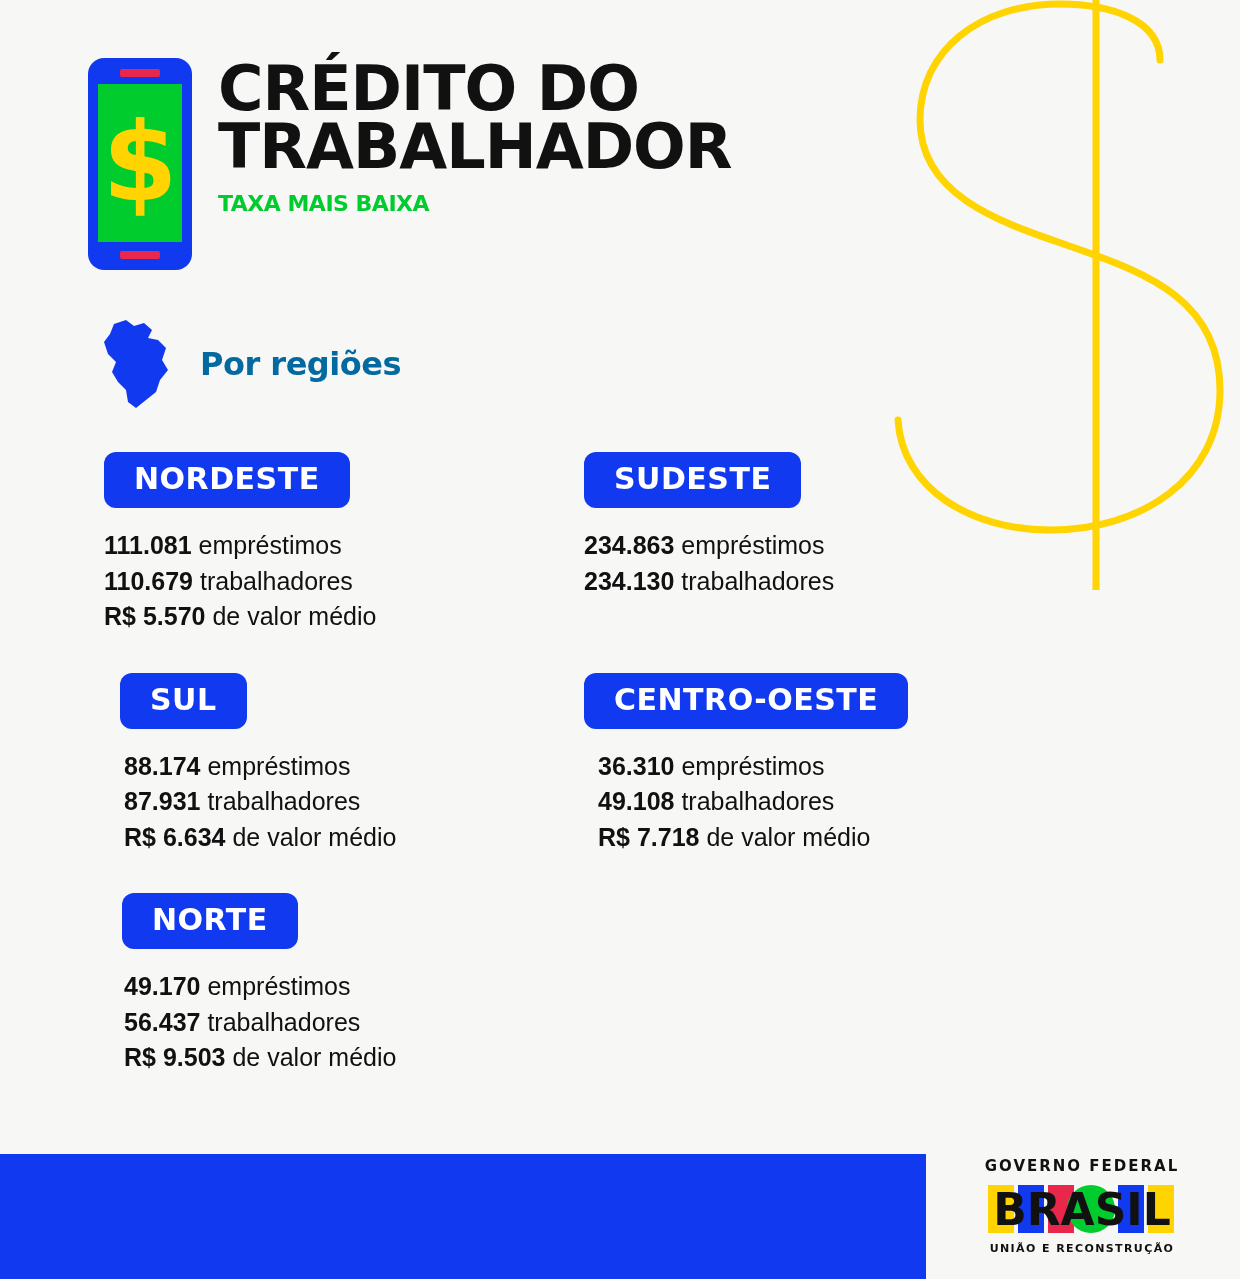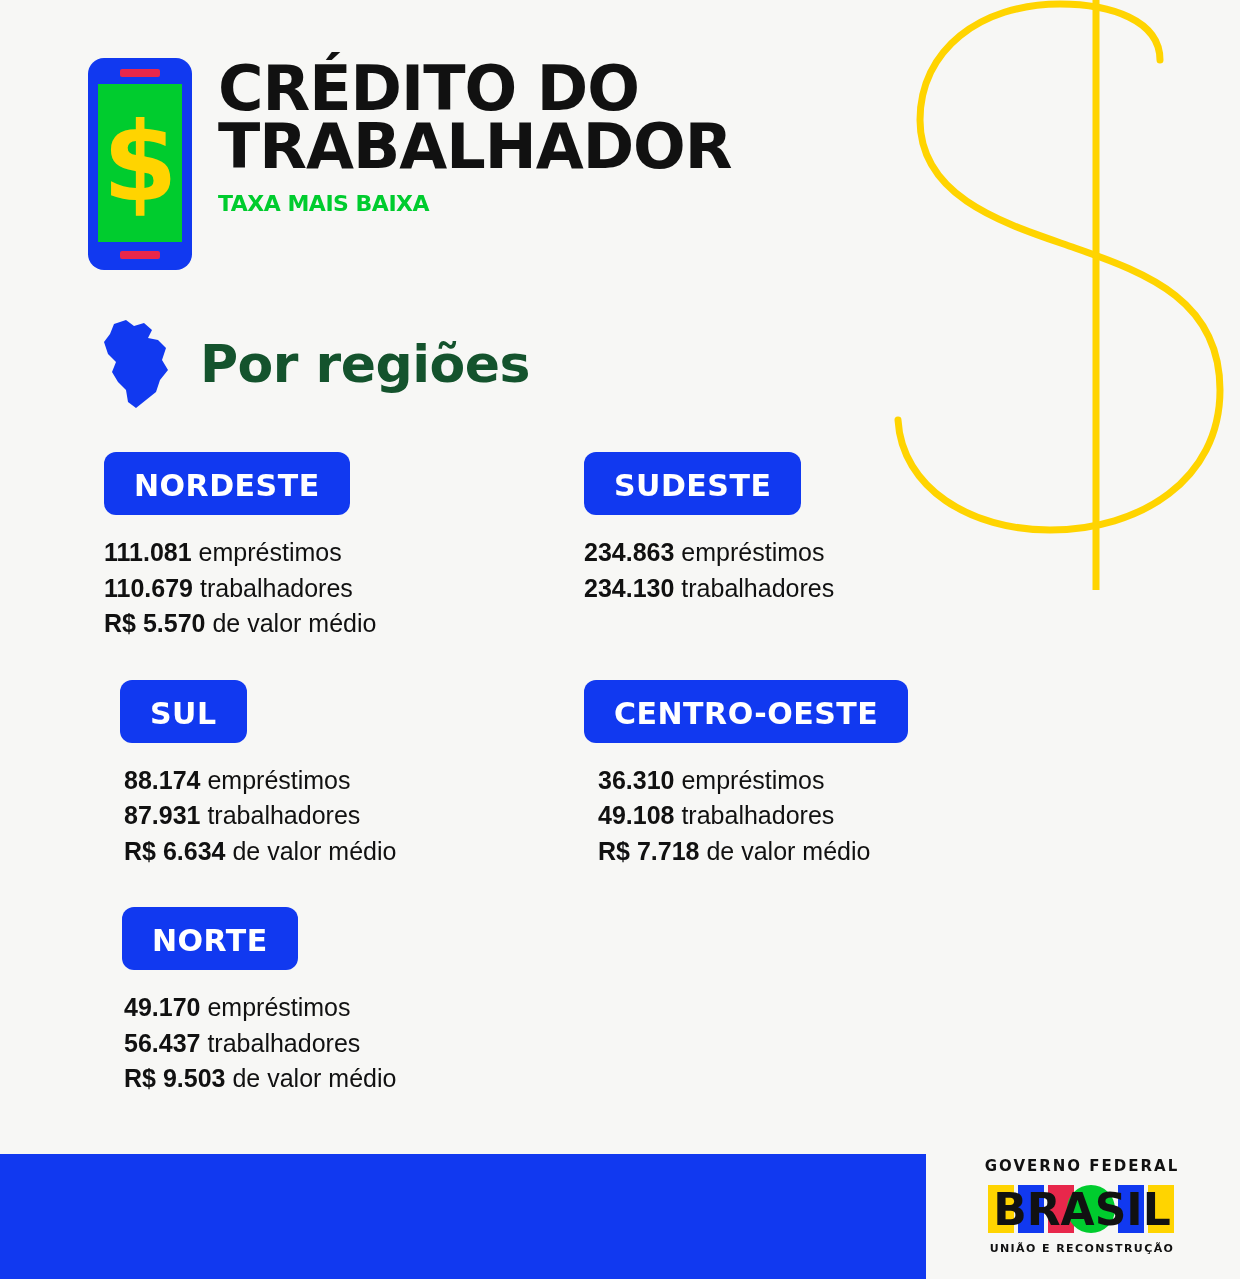--- a/index.html
+++ b/index.html
@@ -90,22 +90,22 @@
     position: absolute;
     left: 96px; top: 318px;
     display: flex;
     align-items: center;
   }
   .brazil-map { width: 80px; height: 92px; flex: 0 0 auto; }
   .section-title {
     margin-left: 24px;
     font-family: "DejaVu Sans", sans-serif;
     font-weight: 700;
-    font-size: 52px;
-    color: #14532d;
+    font-size: 32px;
+    color: #0369a1;
     letter-spacing: -0.5px;
   }
 
   
   .regions {
     position: absolute;
     left: 104px; top: 452px;
     width: 1010px;
   }
   .region-row { display: flex; }
@@ -115,21 +115,21 @@
   }
   .region.right { margin-left: 0; }
   .pill {
     display: inline-block;
     background: #1139f0;
     color: #ffffff;
     font-family: "DejaVu Sans", sans-serif;
     font-weight: 700;
     font-size: 30px;
     letter-spacing: 0.5px;
-    padding: 16px 30px 12px;
+    padding: 9px 30px 12px;
     border-radius: 12px;
     text-transform: uppercase;
     text-align: center;
   }
   .stats {
     margin-top: 20px;
     font-size: 25px;
     line-height: 1.42;
     color: #111111;
   }

